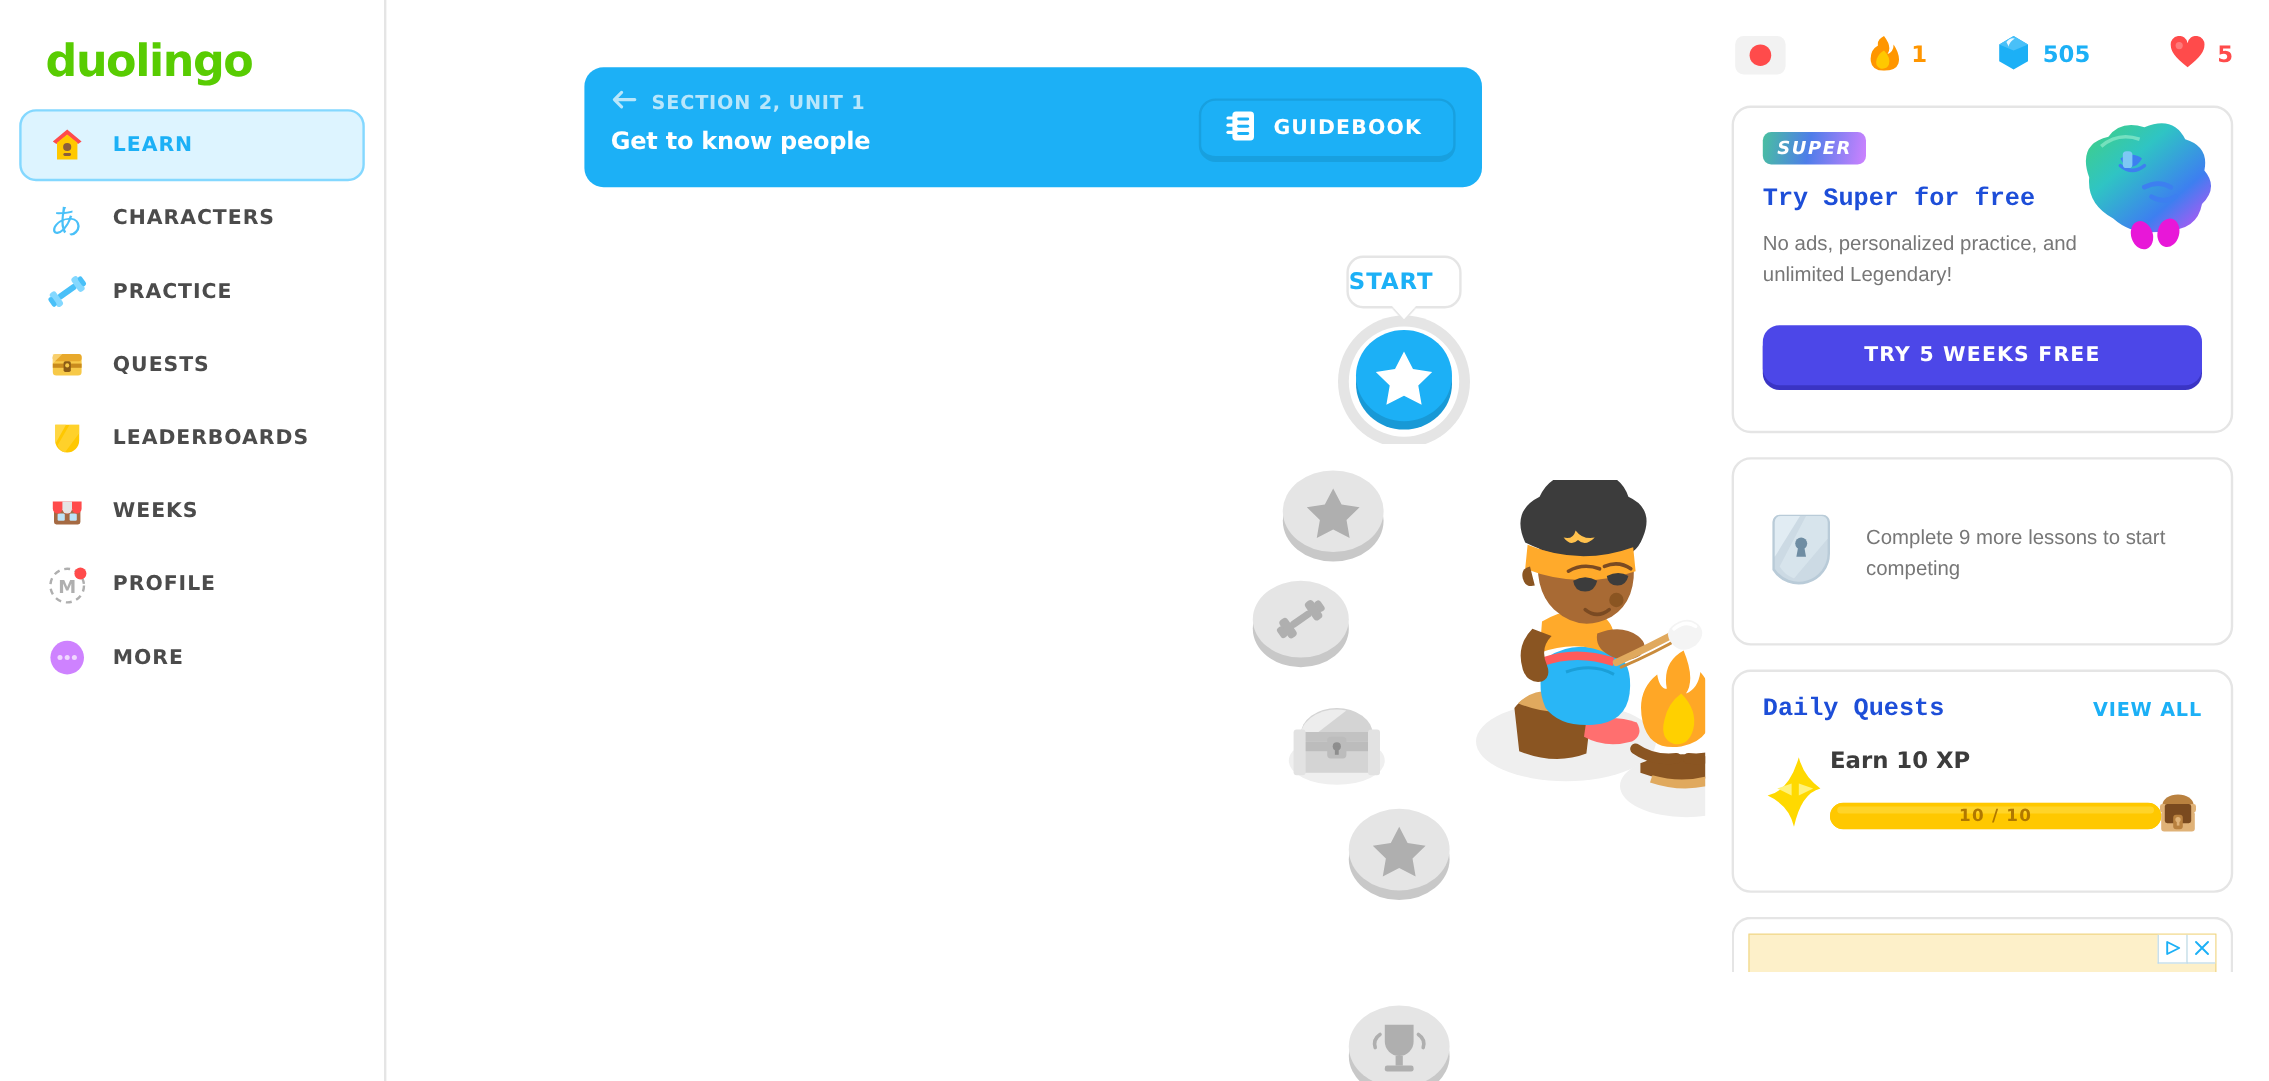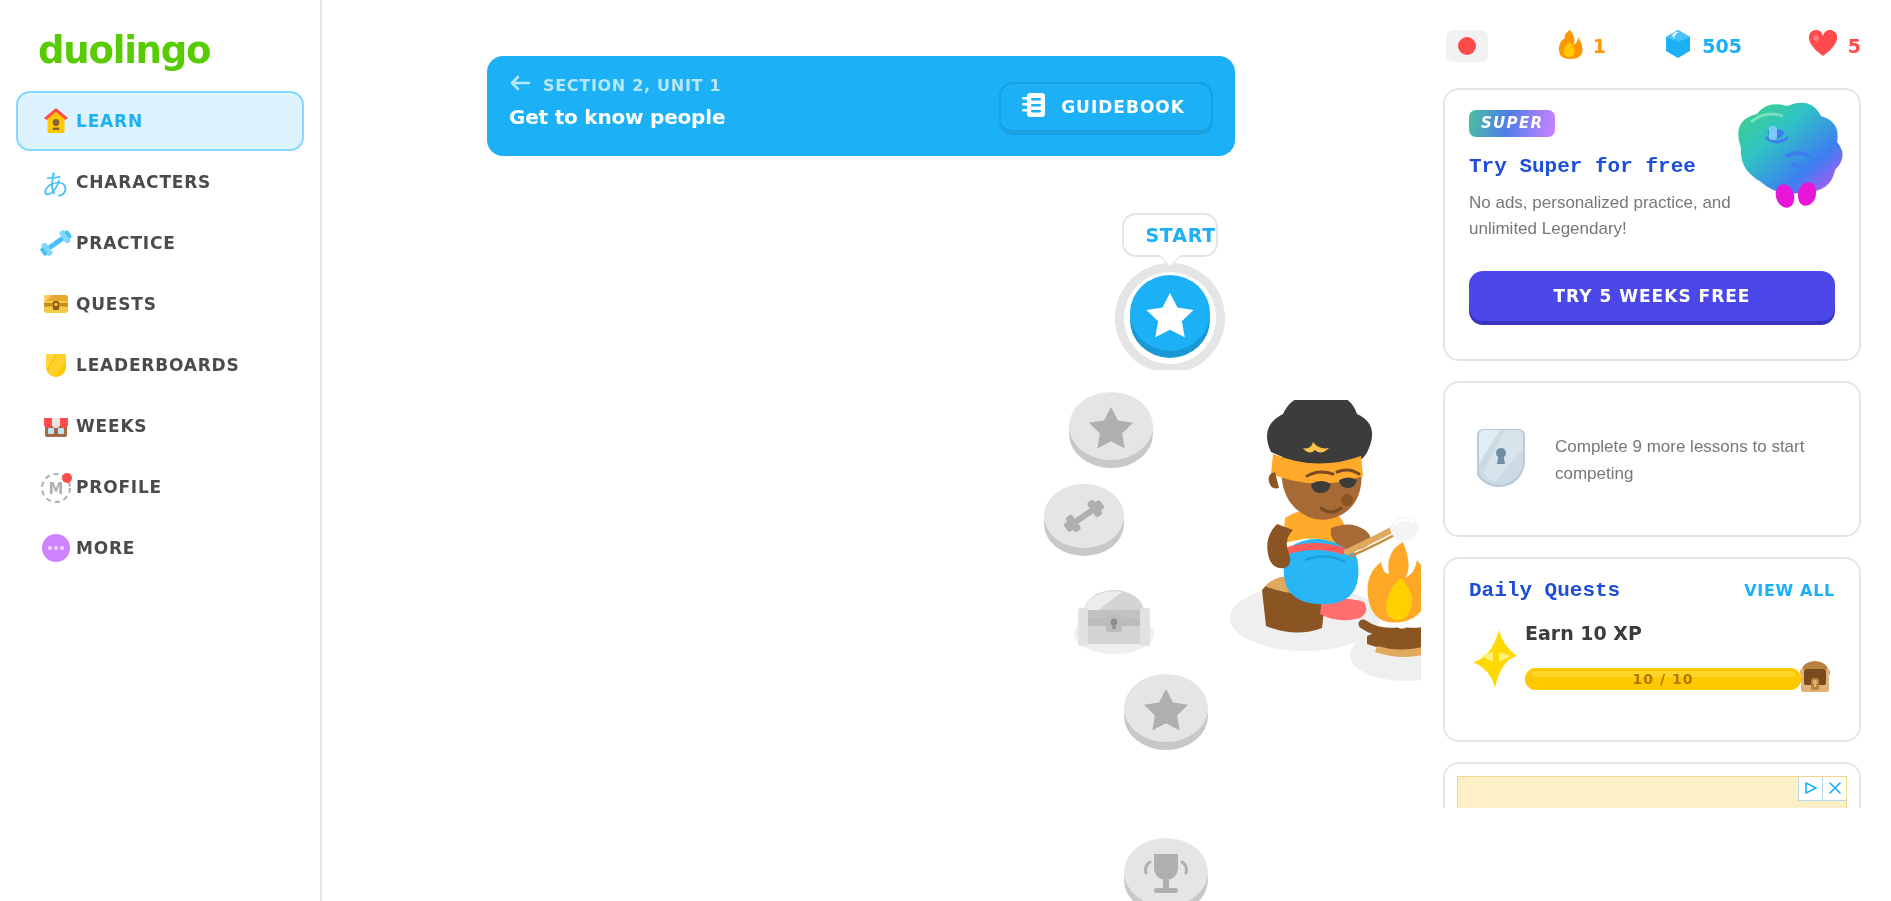--- a/index.html
+++ b/index.html
@@ -26,20 +26,21 @@
     font-size: 37px;
     color: #58cc02;
     letter-spacing: -1.2px;
     padding: 32px 0 22px 22px;
     line-height: 1;
     user-select: none;
   }
   .nav { display: flex; flex-direction: column; gap: 1px; }
   .nav-item {
     display: flex; align-items: center;
+    gap: 18px;
     height: 60px;
     padding: 0 18px;
     border-radius: 14px;
     border: 2px solid transparent;
     cursor: pointer;
   }
   .nav-item.active {
     background: #ddf4ff;
     border-color: #84d8ff;
   }
@@ -106,21 +107,21 @@
   .path { position: absolute; left: 0; top: 0; width: 100%; height: 901px; }
   .node { position: absolute; cursor: pointer; }
 
   .start-bubble {
     position: absolute;
     left: 800px; top: 213px;
     width: 96px; height: 44px;
     background: #ffffff;
     border: 2px solid #e5e5e5;
     border-radius: 14px;
-    display: flex; align-items: center; justify-content: flex-end;
+    display: flex; align-items: center; justify-content: flex-start;
     cursor: pointer;
     z-index: 6;
   }
   .start-bubble span {
     color: #1cb0f6; font-size: 19px; font-weight: bold;
     letter-spacing: 0.8px;
     font-family: "DejaVu Sans", sans-serif;
   }
   .start-bubble:after {
     content: ""; position: absolute;

